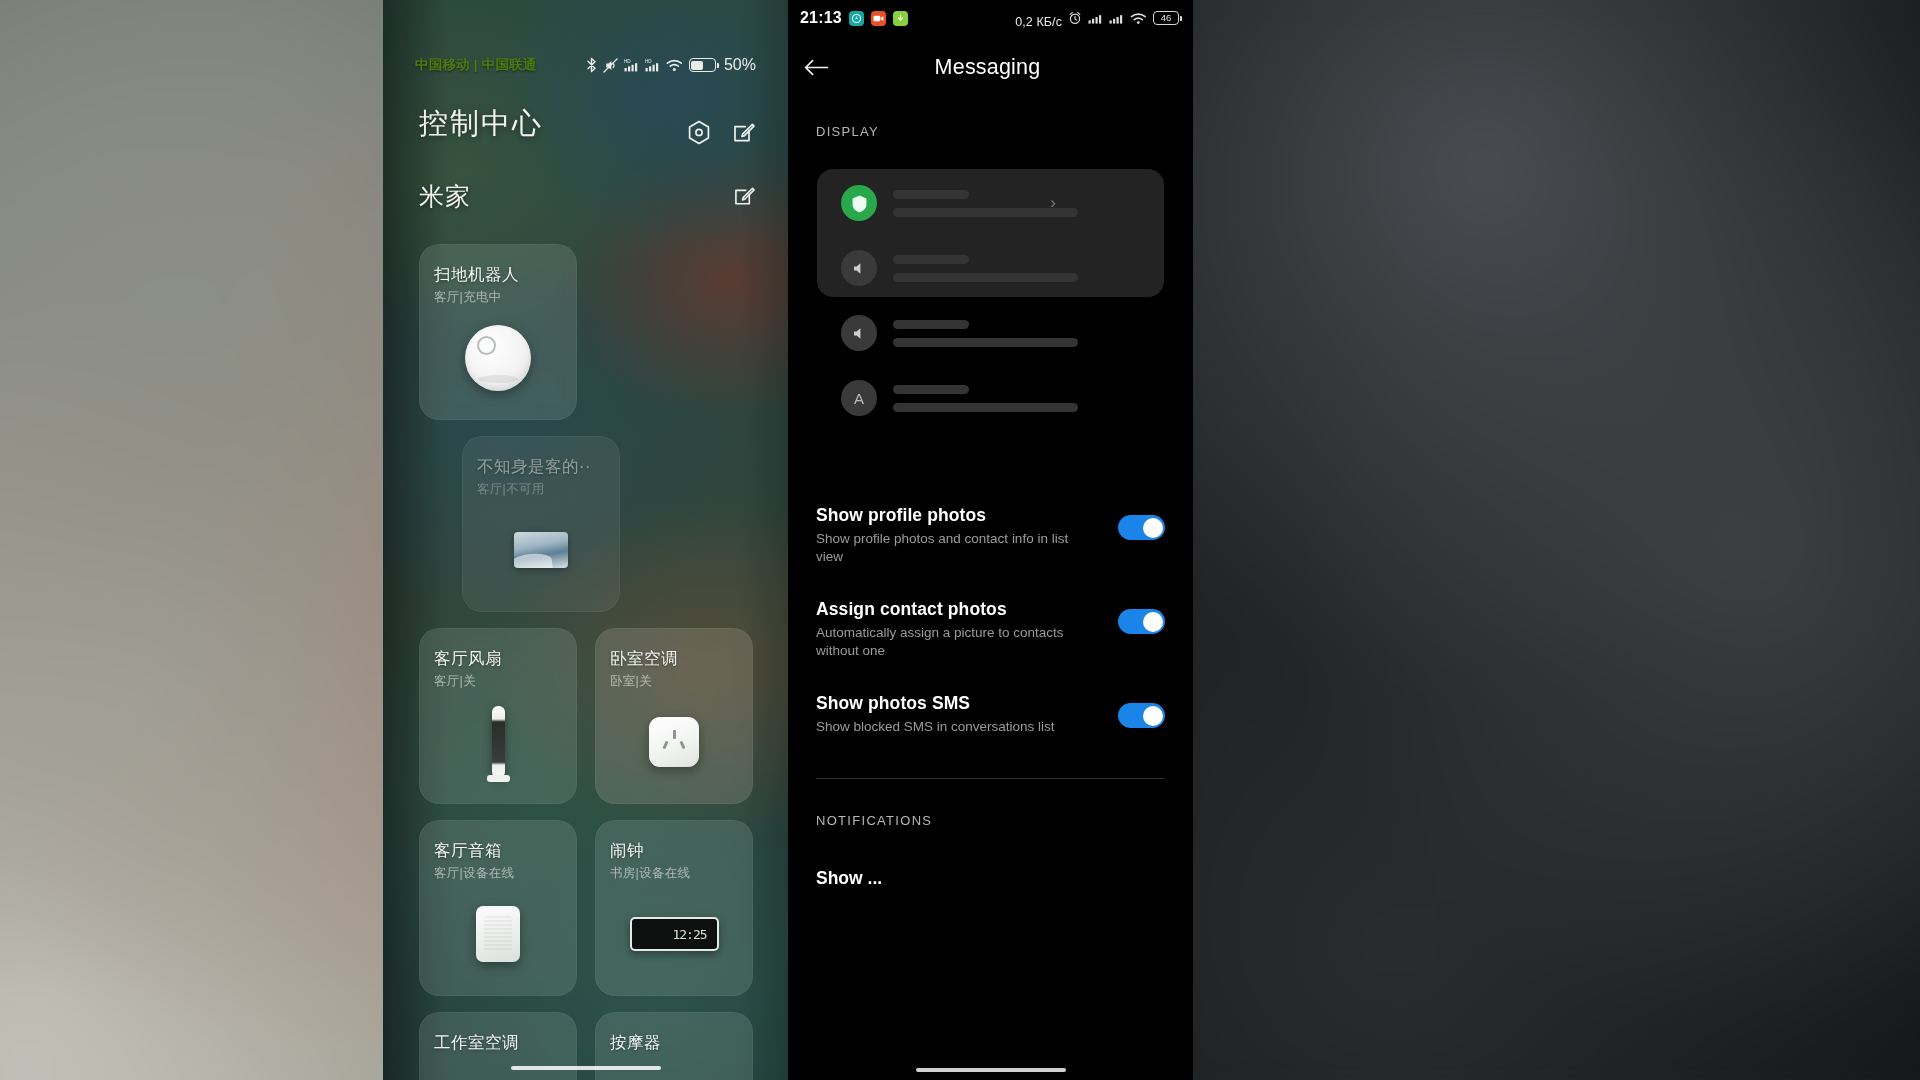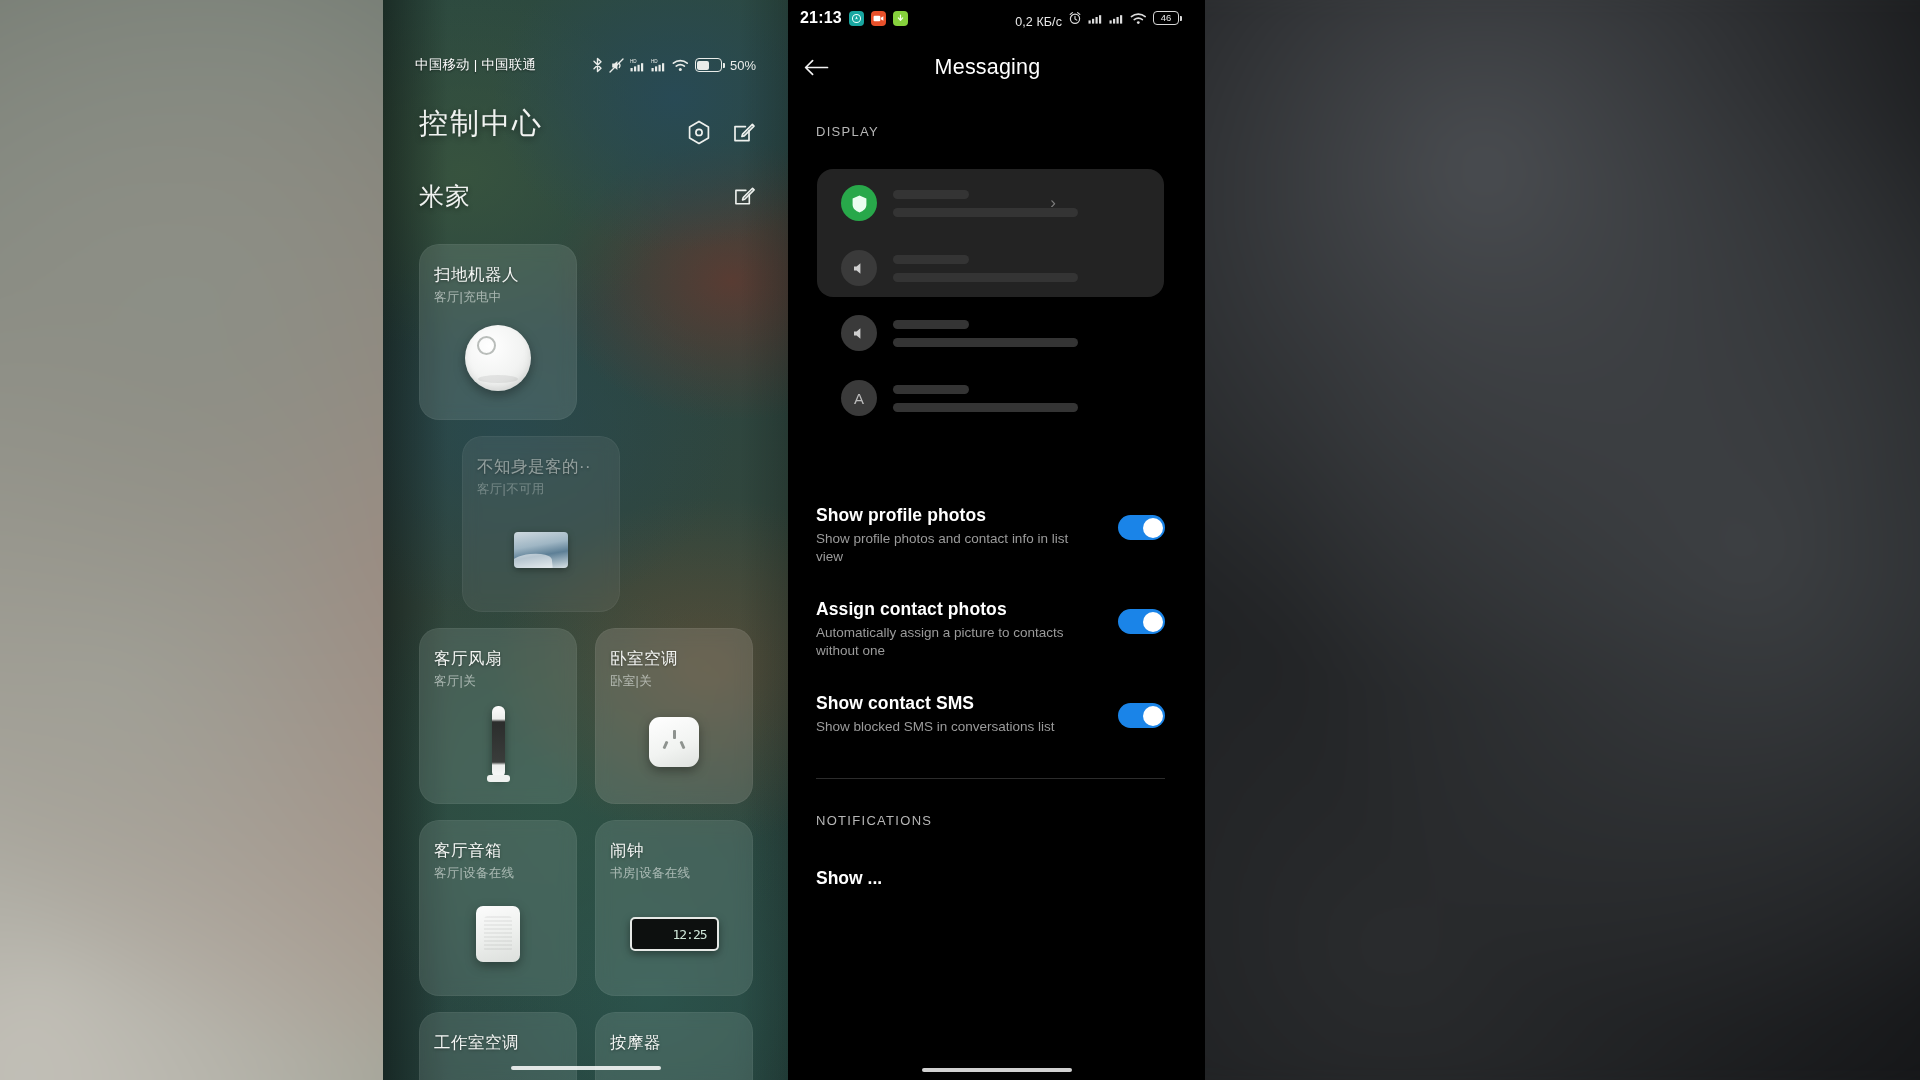--- a/index.html
+++ b/index.html
@@ -27,45 +27,45 @@
     background:
       radial-gradient(circle at 40% 18%, #4a4d51 0%, rgba(74,77,81,0) 48%),
       radial-gradient(circle at 72% 52%, #3c3f42 0%, rgba(60,63,66,0) 55%),
       radial-gradient(circle at 30% 85%, #2a2c2e 0%, rgba(42,44,46,0) 50%),
       linear-gradient(180deg,#17181a 0%,#1f2123 40%,#141517 100%);
     filter:blur(26px);}
 
   
   .phone{position:absolute;top:0;height:1080px;overflow:hidden;z-index:2;}
   #phone-left{left:383px;width:405px;}
-  #phone-right{left:788px;width:405px;background:#000;padding-left:12px;}
+  #phone-right{left:788px;width:405px;background:#000;}
 
   
   #cc-bg{position:absolute;inset:0;
     background:
       radial-gradient(ellipse 260px 220px at 72% 9%, rgba(40,74,86,.95) 0%, rgba(40,74,86,0) 70%),
       radial-gradient(ellipse 300px 250px at 20% 16%, rgba(56,84,62,.9) 0%, rgba(56,84,62,0) 72%),
       radial-gradient(ellipse 260px 200px at 86% 26%, rgba(126,52,40,.55) 0%, rgba(126,52,40,0) 70%),
       radial-gradient(ellipse 320px 260px at 30% 40%, rgba(40,74,82,.75) 0%, rgba(40,74,82,0) 72%),
       radial-gradient(ellipse 300px 240px at 80% 62%, rgba(150,90,50,.35) 0%, rgba(150,90,50,0) 72%),
       radial-gradient(ellipse 340px 300px at 40% 74%, rgba(46,84,70,.8) 0%, rgba(46,84,70,0) 74%),
       radial-gradient(ellipse 320px 300px at 66% 92%, rgba(44,86,78,.8) 0%, rgba(44,86,78,0) 74%),
       linear-gradient(175deg,#2d4a3f 0%,#2b4540 28%,#32463c 55%,#2b4741 80%,#26423d 100%);
   }
   #cc-shade{position:absolute;inset:0;background:linear-gradient(90deg,rgba(0,0,0,.40) 0%,rgba(0,0,0,0) 16%,rgba(0,0,0,0) 88%,rgba(0,0,0,.18) 100%);}
 
   .l-status{position:absolute;top:52px;left:0;width:405px;height:26px;
     display:flex;align-items:center;justify-content:space-between;padding:0 32px;box-sizing:border-box;}
-  .carrier{color:#ffffff;font-size:13.5px;letter-spacing:.2px;text-shadow:0 1px 2px rgba(0,0,0,.5);}
+  .carrier{color:#4d7c0f;font-size:13.5px;letter-spacing:.2px;text-shadow:0 1px 2px rgba(0,0,0,.5);font-weight:bold;}
   .l-status-right{display:flex;align-items:center;gap:6px;}
   .sicon{display:block;}
   .batt{position:relative;width:27px;height:14px;border:1.6px solid #e9ece9;border-radius:4px;box-sizing:border-box;}
   .batt::after{content:"";position:absolute;right:-4px;top:4px;width:2.4px;height:5px;background:#e9ece9;border-radius:0 1px 1px 0;}
   .batt-fill{position:absolute;left:1.5px;top:1.5px;bottom:1.5px;width:48%;background:#e9ece9;border-radius:2px;}
-  .batt-pct{color:#e9ece9;font-size:13px;margin-left:2px;}
+  .batt-pct{color:#e9ece9;font-size:16px;margin-left:2px;}
   #cc-title-text{position:absolute;top:104px;left:36px;color:#f1f3f1;font-size:29px;letter-spacing:2px;
     text-shadow:0 2px 6px rgba(0,0,0,.45);font-weight:400;}
   .cc-head-icons{position:absolute;top:120px;right:32px;display:flex;gap:22px;align-items:center;}
 
   .mijia-row{position:absolute;top:180px;left:36px;right:32px;display:flex;align-items:center;justify-content:space-between;}
   .mijia-title{color:#f0f2f0;font-size:25px;letter-spacing:1px;text-shadow:0 2px 5px rgba(0,0,0,.45);}
 
   .grid{position:absolute;top:244px;left:36px;width:335px;display:flex;flex-wrap:wrap;gap:16px 18px;}
   .card{width:158px;height:176px;border-radius:20px;position:relative;overflow:hidden;
     background:rgba(235,245,240,.13);
@@ -424,21 +424,21 @@
       <div class="t1">Assign contact photos</div>
       <div class="t2">Automatically assign a picture to contacts without one</div>
     </div>
     <div class="toggle">
         <div class="knob"></div>
       </div>
   </div>
 
   <div class="srow" style="top:693px;">
     <div class="txt">
-      <div class="t1">Show contact SMS</div>
+      <div class="t1">Show photos SMS</div>
       <div class="t2">Show blocked SMS in conversations list</div>
     </div>
     <div class="toggle">
         <div class="knob"></div>
       </div>
   </div>
 
   <div class="divider" style="top:778px;"></div>
 
   <div class="sec-label" id="sec-notifications">NOTIFICATIONS</div>

